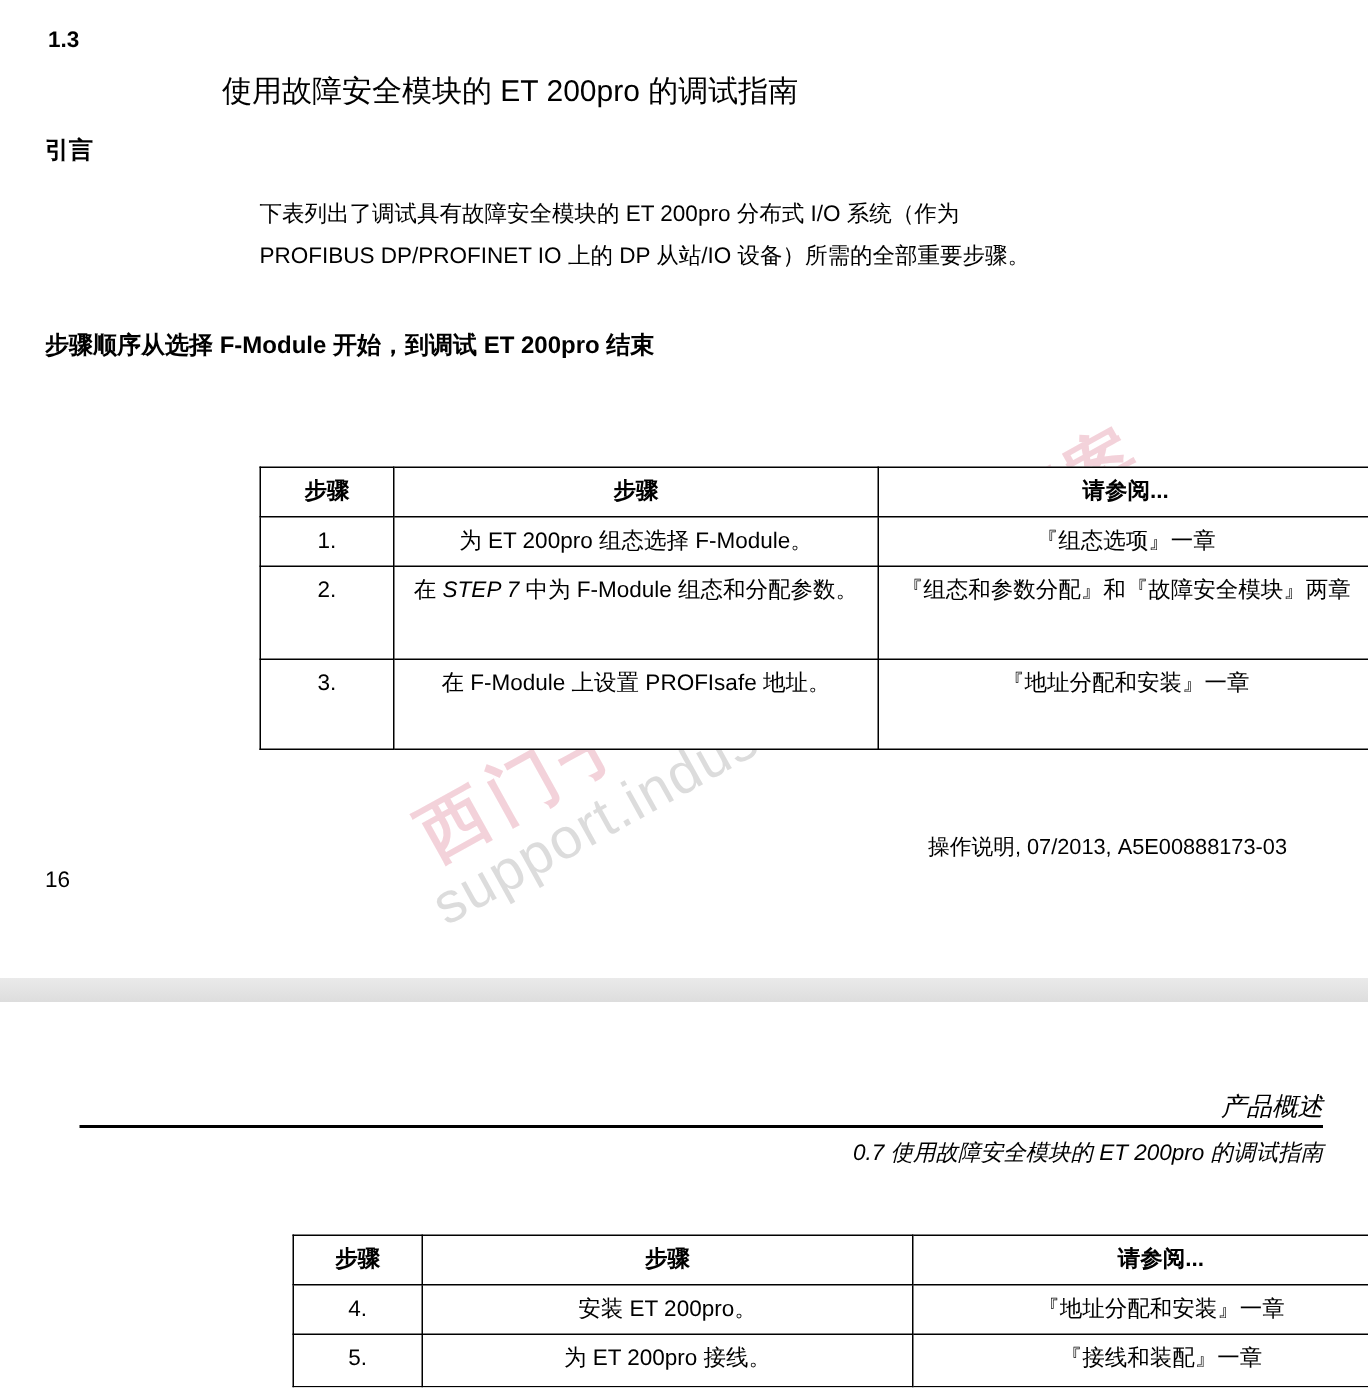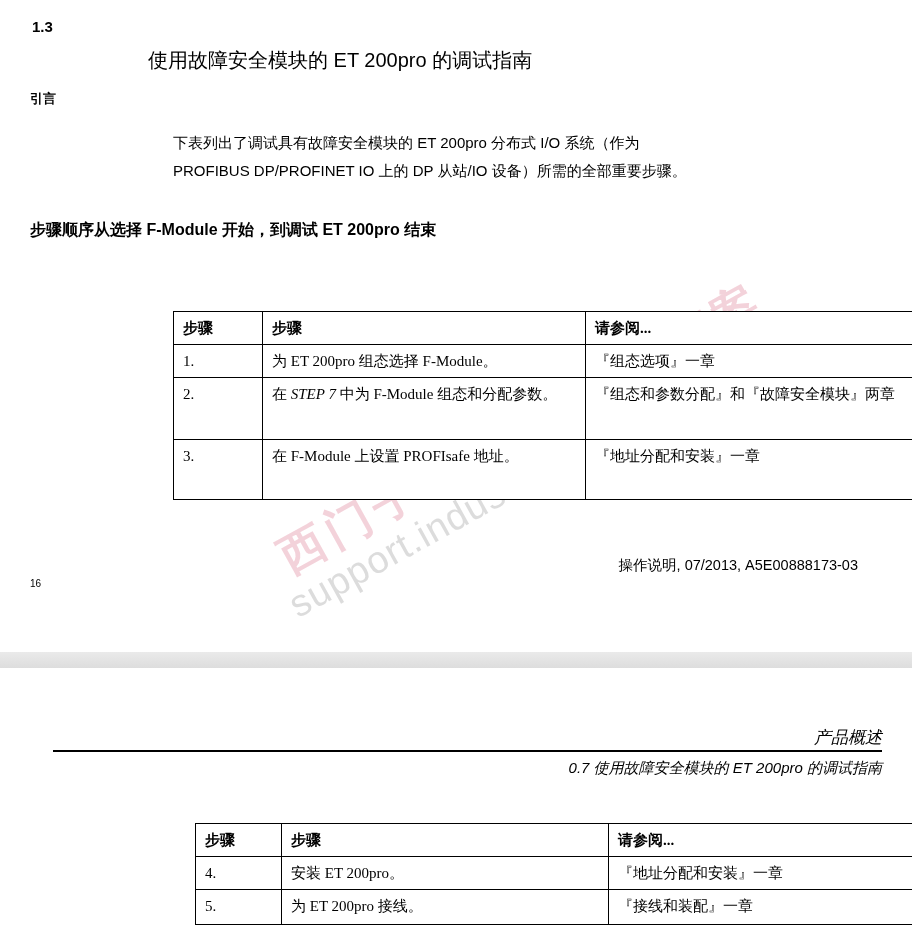--- a/index.html
+++ b/index.html
@@ -10,53 +10,52 @@
     background: #ffffff;
     overflow: hidden;
     font-family: "Liberation Sans", "DejaVu Sans", sans-serif;
     color: #000000;
   }
   .abs { position: absolute; }
 
   
   .sec-num   { top: 18px; left: 32px; font-size: 15px; font-weight: bold; }
   .sec-title { top: 15px; left: 148px; font-size: 20px; font-weight: normal; margin-top: 32px; }
-  .intro-head { top: 90px; left: 30px; font-size: 13px; font-weight: bold; }
+  .intro-head { top: 90px; left: 30px; font-size: 16px; font-weight: bold; }
   .intro-para { top: 129px; left: 173px; width: 640px; font-size: 15px; line-height: 28px; }
   .proc-head { top: 220px; left: 30px; font-size: 16px; font-weight: bold; }
   .tbl-caption { top: 277px; left: 176px; font-size: 14.5px; }
   .tbl-caption .cap-label { margin-right: 24px; }
 
   table.doc-table { border-collapse: collapse; table-layout: fixed; background: #fff; }
   table.doc-table td, table.doc-table th {
     border: 1px solid #000;
     font-size: 15px;
     line-height: 26px;
-    text-align: left;
+    text-align: center;
     vertical-align: top;
     padding: 3px 9px 3px 9px;
     overflow: hidden;
-    font-family: Liberation Serif, serif;
   }
   table.doc-table th { font-weight: bold; }
 
   #table1 { top: 311px; left: 173px; width: 685px; }
   #table1 .c1 { width: 70px; }
   #table1 .c2 { width: 304px; }
   #table1 .c3 { width: 311px; }
   #table1 tr.hrow  td, #table1 tr.hrow th { height: 24px; }
   #table1 tr.r1 td { height: 26px; }
   #table1 tr.r2 td { height: 55px; }
   #table1 tr.r3 td { height: 53px; }
 
   .footer-right {
     top: 554px; right: 54px; text-align: right;
     font-size: 14.5px; line-height: 23px;
   }
-  .footer-pageno { top: 578px; left: 30px; font-size: 10px; }
+  .footer-pageno { top: 578px; left: 30px; font-size: 15px; }
 
   .page-divider {
     top: 652px; left: 0; width: 912px; height: 16px;
     background: linear-gradient(#eaeaea, #dddddd);
   }
 
   
   .chap-header {
     top: 726px; right: 30px; font-size: 17px; font-style: italic; text-align: center;
   }

